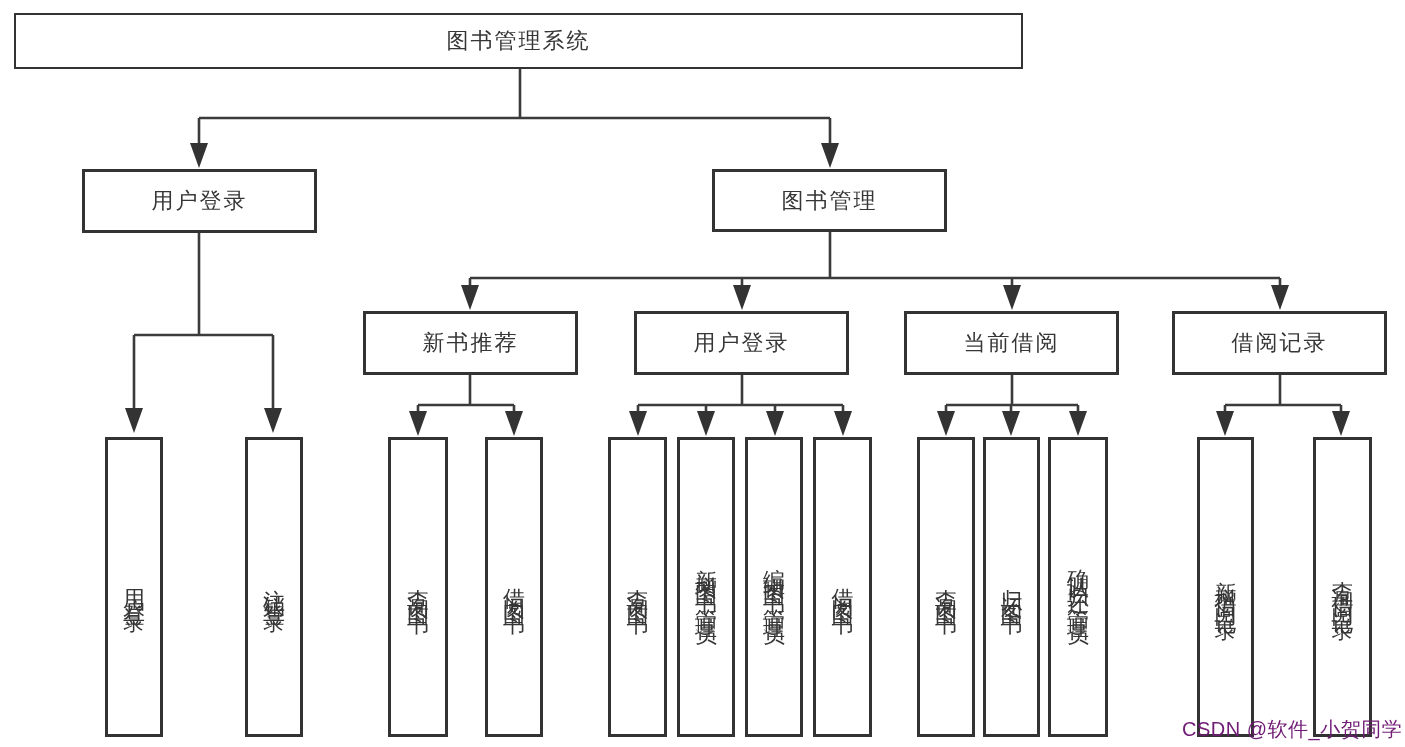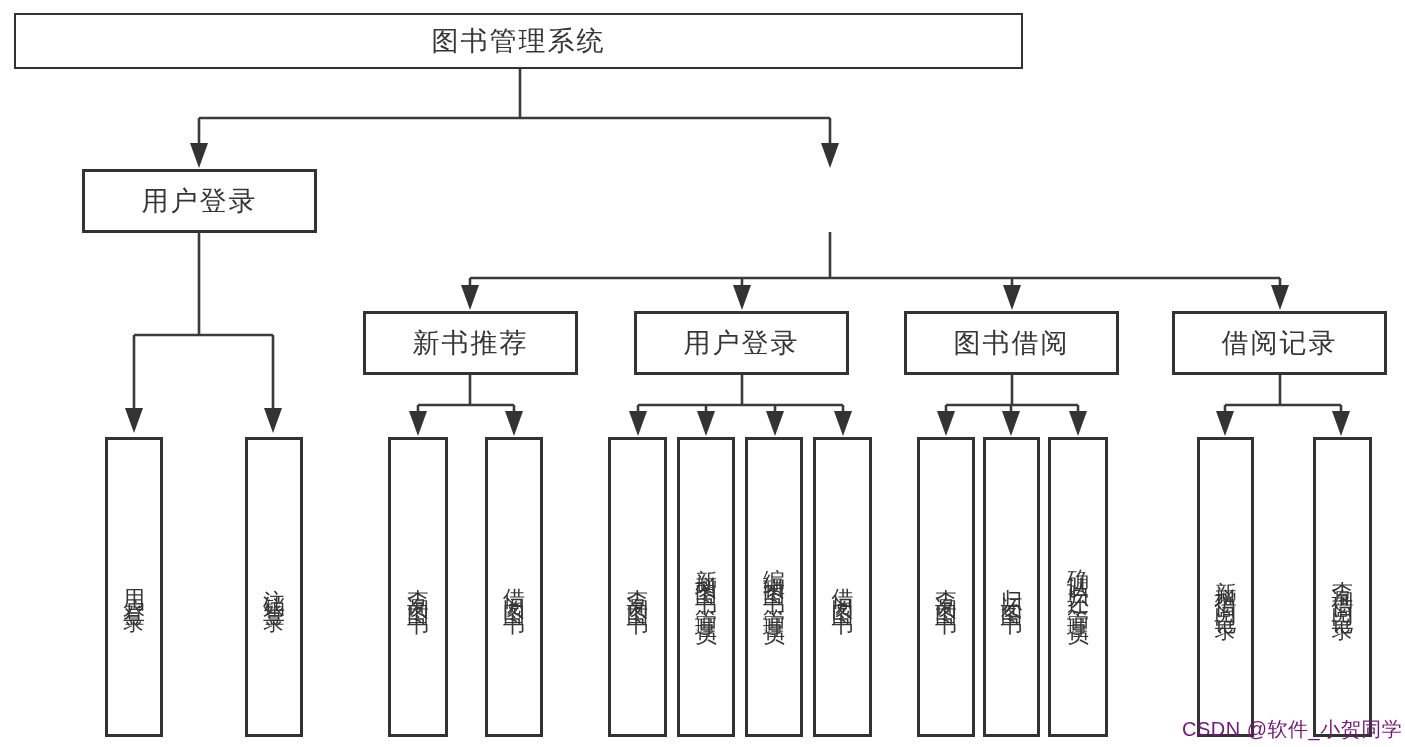--- a/index.html
+++ b/index.html
@@ -17,21 +17,21 @@
     position:absolute;
     box-sizing:border-box;
     background:#ffffff;
     border:3px solid #333333;
     display:flex;
     align-items:center;
     justify-content:center;
     z-index:1;
   }
   .hbox{
-    font-size:27px;
+    font-size:22px;
     letter-spacing:2px;
     white-space:nowrap;
   }
   .root{border-width:2px;}
   .vbox{
     top:437px;height:300px;
     font-size:22px;
   }
   .vbox .vtext{
     writing-mode:vertical-rl;
@@ -77,29 +77,32 @@
              M1216 411 L1234 411 L1225 436 Z  M1332 411 L1350 411 L1341 436 Z"></path>
   </svg>
 
   <div class="node hbox root" style="left:14px;top:13px;width:1009px;height:56px;">
     <span>图书管理系统</span>
   </div>
 
   <div class="node hbox" style="left:82px;top:169px;width:235px;height:64px;">
     <span>用户登录</span>
   </div>
+  <div class="node hbox" style="left:712px;top:169px;width:235px;height:63px;">
+    <span>图书管理</span>
+  </div>
 
   <div class="node hbox" style="left:363px;top:311px;width:215px;height:64px;">
     <span>新书推荐</span>
   </div>
   <div class="node hbox" style="left:634px;top:311px;width:215px;height:64px;">
     <span>用户登录</span>
   </div>
   <div class="node hbox" style="left:904px;top:311px;width:215px;height:64px;">
-    <span>图书借阅</span>
+    <span>当前借阅</span>
   </div>
   <div class="node hbox" style="left:1172px;top:311px;width:215px;height:64px;">
     <span>借阅记录</span>
   </div>
 
   <div class="node vbox" style="left:105px;width:58px;">
     <span class="vtext">用户登录</span>
   </div>
   <div class="node vbox" style="left:245px;width:58px;">
     <span class="vtext">注销登录</span>

